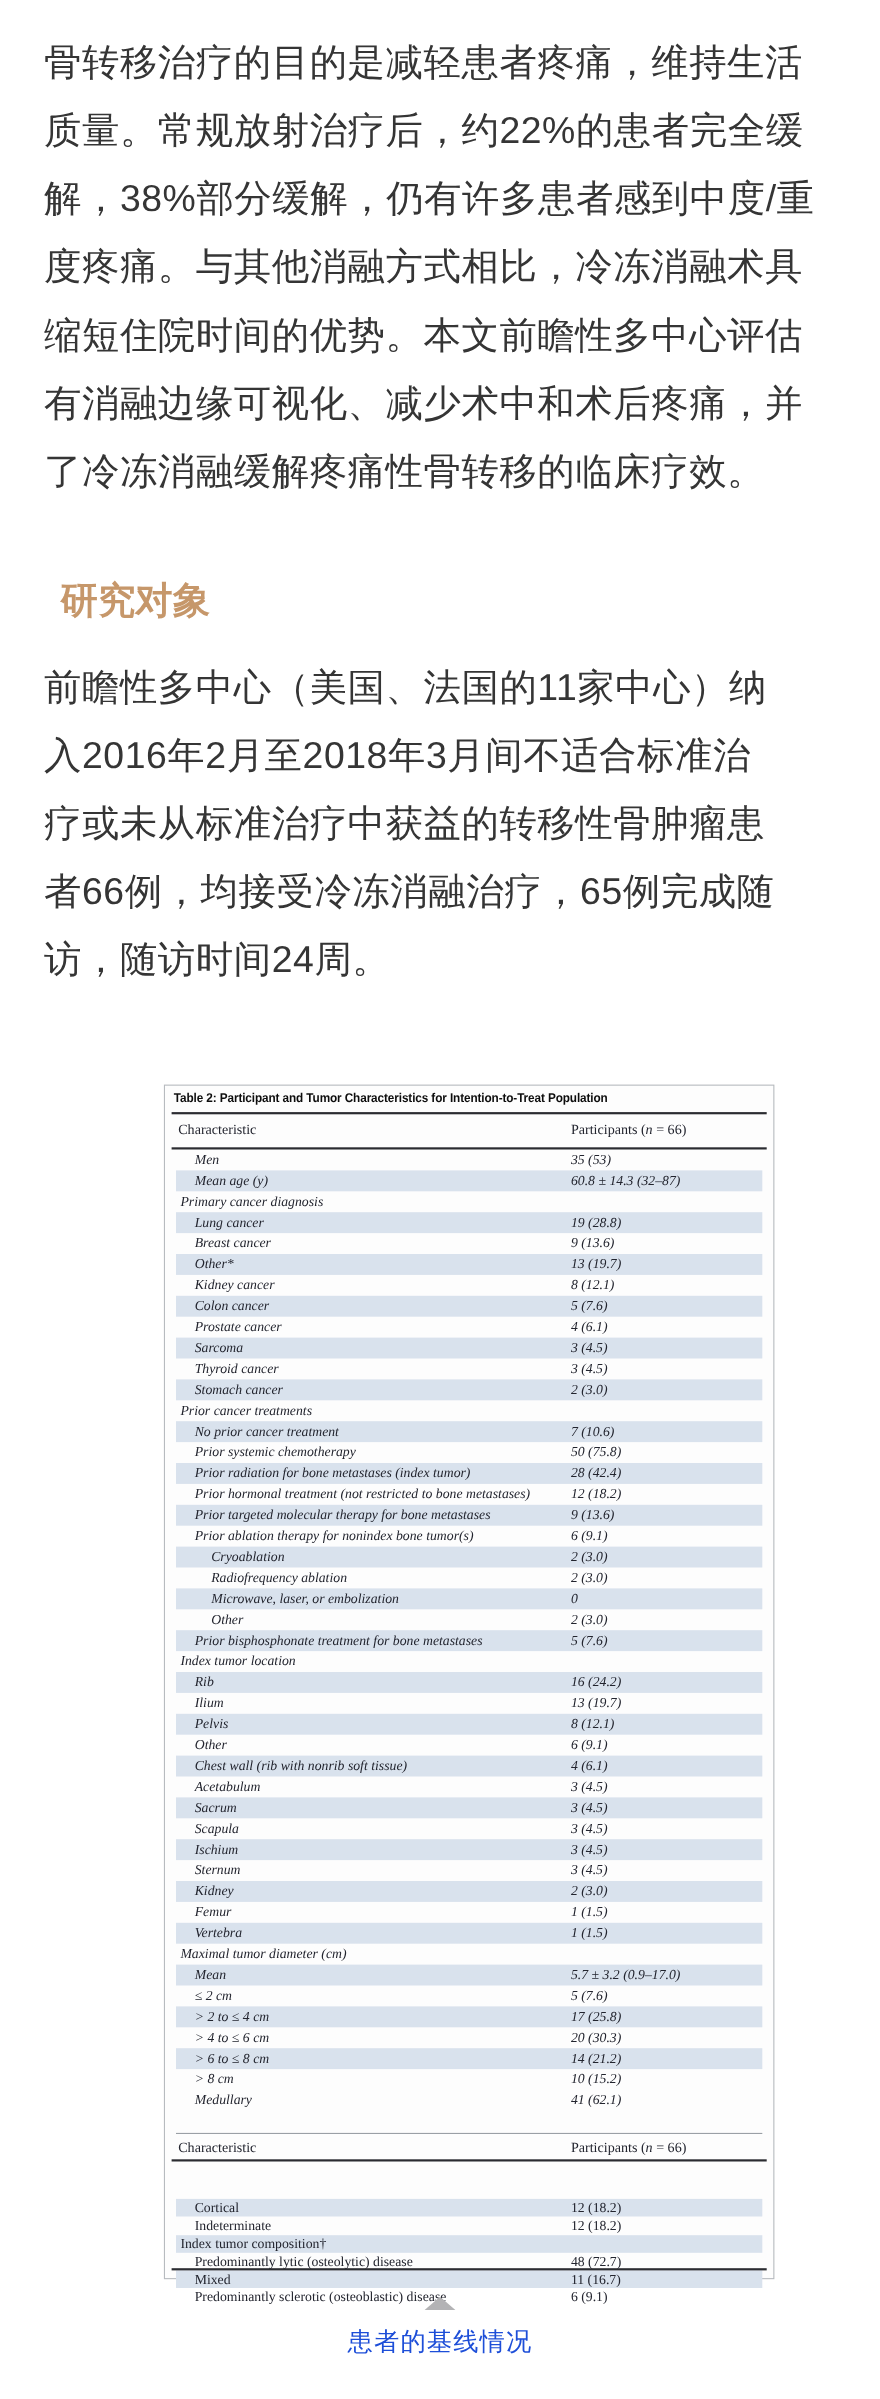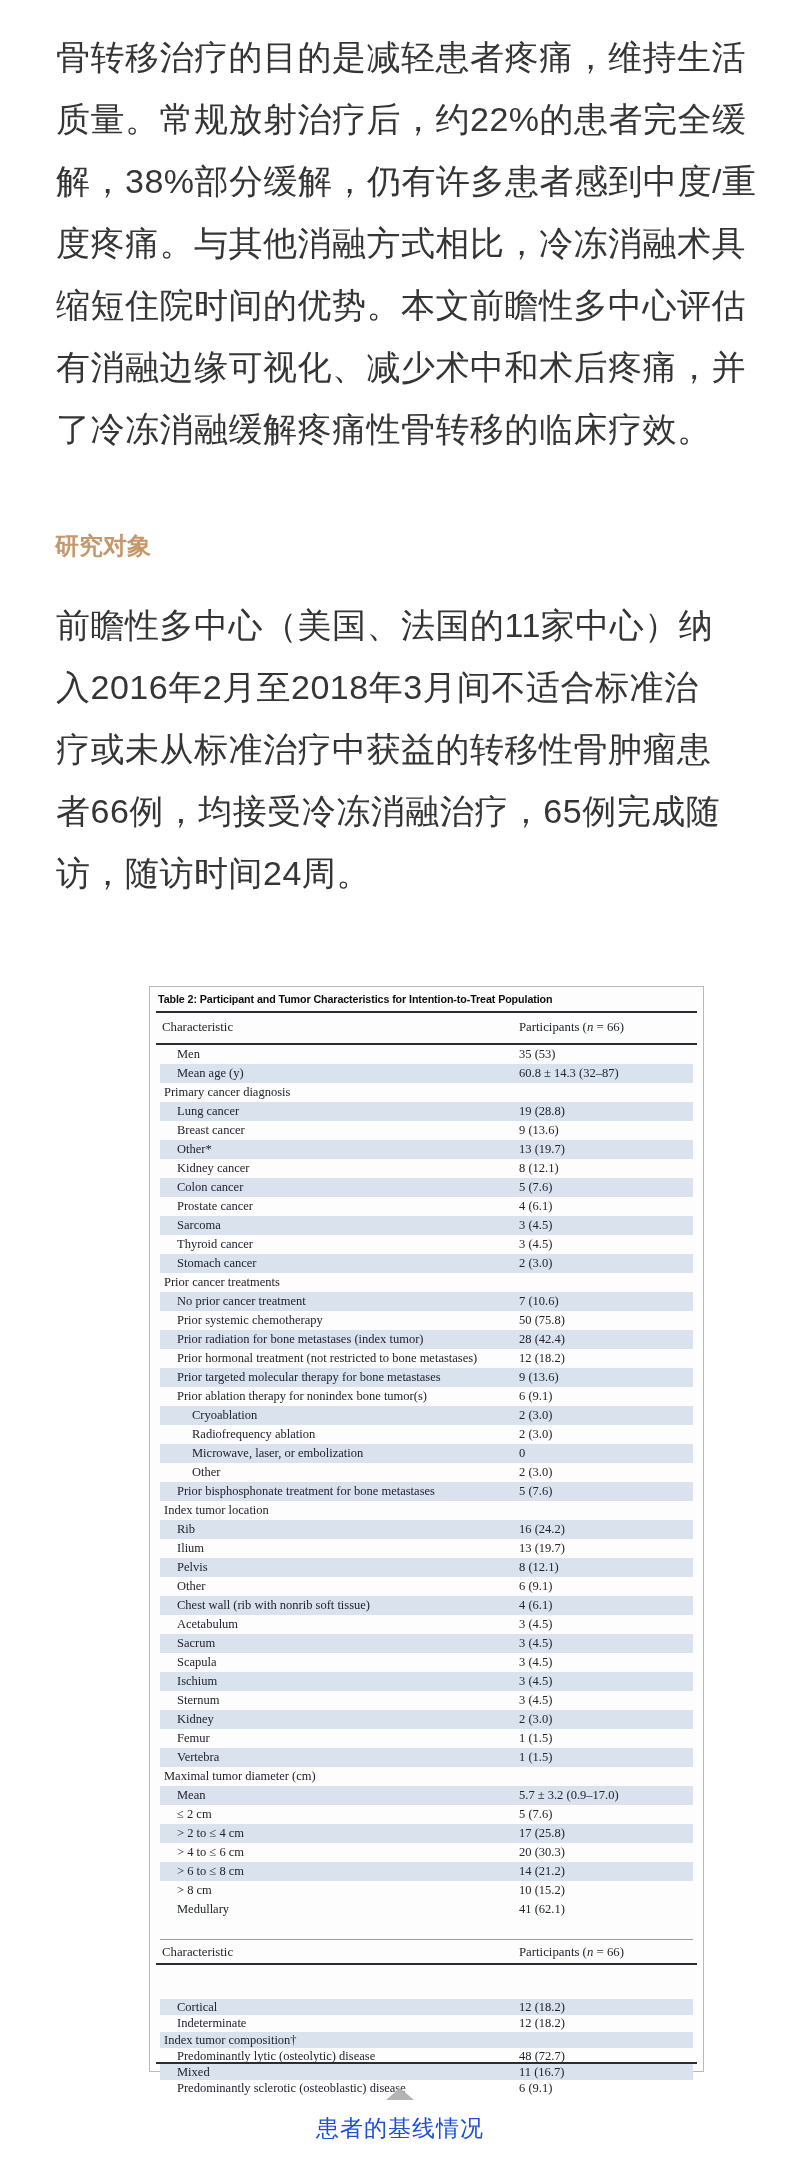--- a/index.html
+++ b/index.html
@@ -6,28 +6,28 @@
   body{
     width:800px;height:2181px;position:relative;background:#ffffff;
     font-family:"Liberation Sans","DejaVu Sans",sans-serif;
     overflow:hidden;
   }
   
   .para{
     position:absolute;left:40px;width:730px;color:#353535;
     font-size:34px;letter-spacing:.5px;
   }
-  .para .line{height:62px;line-height:62px;white-space:nowrap;margin-left:16px;}
+  .para .line{height:62px;line-height:62px;white-space:nowrap;}
   #para1{top:26px;}
   #para2{top:594px;}
   
   .gold-heading{
     position:absolute;left:55px;top:526px;
     font-family:"DejaVu Serif","Liberation Serif",serif;
-    font-weight:bold;font-size:24px;line-height:40px;
+    font-weight:bold;font-size:34px;line-height:40px;
     color:var(--gold,#c6976a);letter-spacing:0;
   }
   
   .tablebox{
     position:absolute;left:149px;top:986px;width:509px;height:1084px;
     border:1px solid #b7bbbf;background:#fdfdfd;
     font-family:"Liberation Serif","DejaVu Serif",serif;color:#22242e;padding-left:44px;
   }
   .ttitle{
     position:absolute;top:6px;left:8px;white-space:nowrap;
@@ -44,21 +44,21 @@
     position:absolute;left:10px;right:10px;font-size:12.8px;color:#23252f;
   }
   #thead1{top:25px;height:31px;line-height:31px;}
   .p2head{
     top:952px;height:24px;line-height:24px;border-top:1px solid #9aa0a6;
   }
   .thead-label{position:absolute;left:2px;font-family:Liberation Serif, serif;}
   .thead-val{position:absolute;left:359px;white-space:nowrap;}
   .ital{font-style:italic;}
   .rows{position:absolute;left:10px;right:10px;}
-  #rows1{top:57.5px;}
+  #rows1{top:57.5px;font-style:italic;}
   #rows2{top:1012px;}
   .trow{position:relative;height:19px;line-height:19px;font-size:12.5px;white-space:nowrap;}
   #rows2 .trow{height:16.3px;line-height:16.3px;}
   .trow.hl{background:var(--hl,#d9e2ed);}
   .trow.ind0 .tlab{padding-left:4px;}
   .trow.ind1 .tlab{padding-left:17px;}
   .trow.ind2 .tlab{padding-left:32px;}
   .tlab{display:inline-block;}
   .tval{position:absolute;left:359px;top:0;}
   

